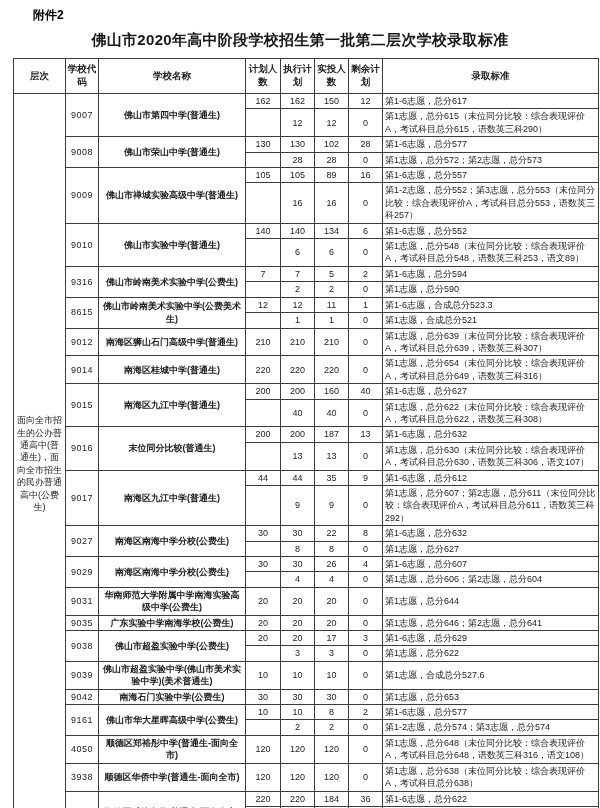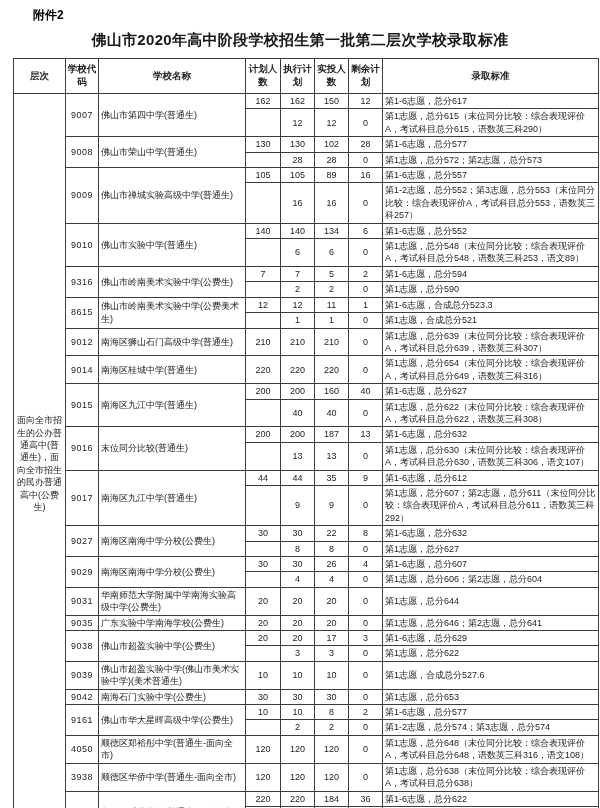--- a/index.html
+++ b/index.html
@@ -46,21 +46,21 @@
     line-height:1.38;
   }
   td.level-cell{
     text-align:center;
     font-size:9.5px;
     line-height:1.55;
     padding:0 5px;
     color:#222;
   }
   td.code-cell{text-align:center;font-size:10px;letter-spacing:0.5px;}
-  td.name-cell{font-size:9px;padding:1px 3px;}
+  td.name-cell{text-align:center;font-size:9px;padding:1px 3px;font-weight:bold;}
   td.num-cell{text-align:center;font-size:9.5px;}
   td.std-cell{text-align:left;padding:1px 3px 1px 4px;font-size:8.8px;margin-left:36px;}
 </style>
 </head>
 <body>
 
 <div class="page">
   <div class="attachment-label">附件2</div>
   <div class="doc-title">佛山市2020年高中阶段学校招生第一批第二层次学校录取标准</div>
 

